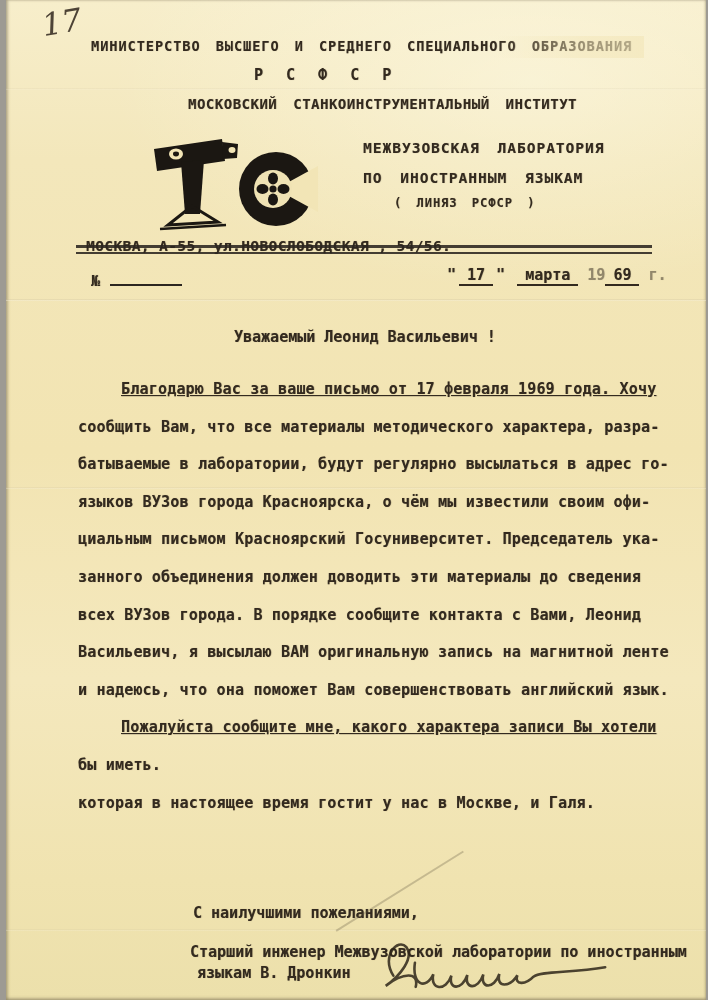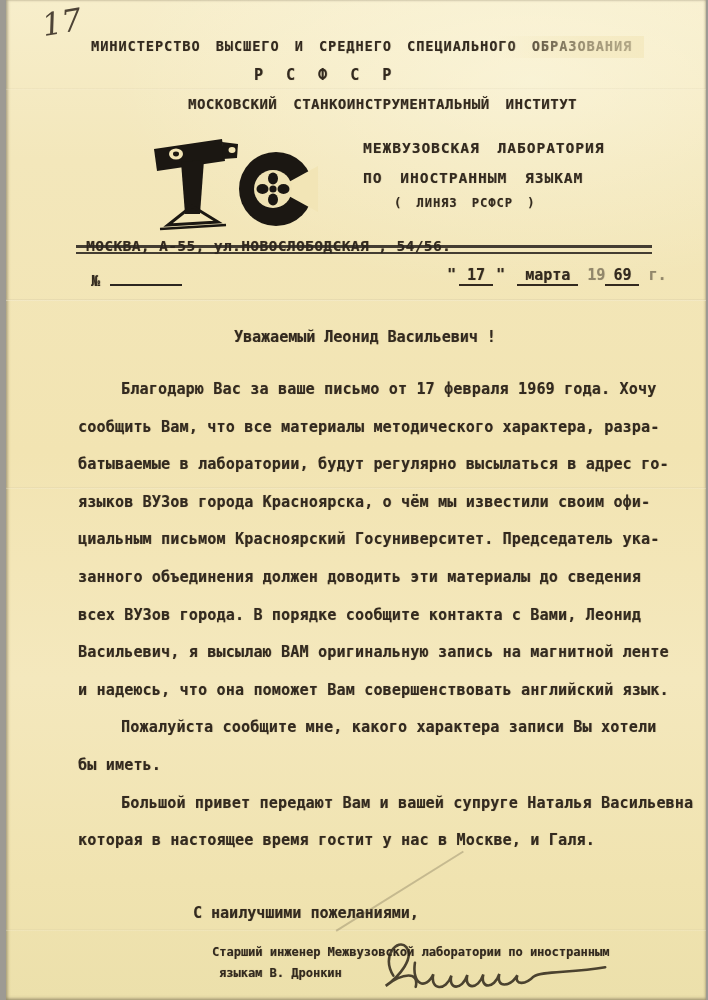--- a/index.html
+++ b/index.html
@@ -35,23 +35,23 @@
   .refnum{left:85px;top:268px;font-size:15px;}
   .ref-blank{display:inline-block;width:72px;border-bottom:2.5px solid #2c2620;height:16px;margin-left:10px;}
   .dateline{left:438px;top:266px;font-size:15px;}
   .u{border-bottom:2px solid #332a1f;padding:0 8px;}
   .faded{opacity:.5;}
   .q{padding:0 3px;}
   
   .salutation{left:228px;top:328px;font-size:15px;}
   .body-block{left:72px;top:380px;font-size:15px;}
   .body-block .bl{height:37.6px;letter-spacing:.2px;}
-  .bl.indent{padding-left:43px;}
+  .bl.indent{padding-left:43px;text-decoration:underline;}
   .closing{left:187px;top:904px;font-size:15px;}
-  .signoff{left:184px;top:942px;font-size:12px;line-height:21px;margin-left:22px;}
+  .signoff{left:184px;top:942px;font-size:15px;line-height:21px;}
   .signoff .l2{padding-left:7px;}
   .sig-svg{left:365px;top:928px;transform:rotate(-2deg);}
   .pencil-stroke{left:330px;top:930px;width:150px;height:1.5px;background:rgba(100,90,65,.3);transform:rotate(-32deg);transform-origin:left;}
   .hand17{left:36px;top:4px;font-family:"DejaVu Serif", serif;font-style:italic;font-size:31px;color:#4d4336;transform:rotate(-9deg);font-weight:normal;}
   .logo{left:140px;top:132px;}
 </style>
 </head>
 <body>
 
 <div class="paper">
@@ -115,21 +115,20 @@
     <div class="bl">сообщить Вам, что все материалы методического характера, разра-</div>
     <div class="bl">батываемые в лаборатории, будут регулярно высылаться в адрес го-</div>
     <div class="bl">языков ВУЗов города Красноярска, о чём мы известили своим офи-</div>
     <div class="bl">циальным письмом Красноярский Госуниверситет. Председатель ука-</div>
     <div class="bl">занного объединения должен доводить эти материалы до сведения</div>
     <div class="bl">всех ВУЗов города. В порядке сообщите контакта с Вами, Леонид</div>
     <div class="bl">Васильевич, я высылаю ВАМ оригинальную запись на магнитной ленте</div>
     <div class="bl">и надеюсь, что она поможет Вам совершенствовать английский язык.</div>
     <div class="bl indent">Пожалуйста сообщите мне, какого характера записи Вы хотели</div>
     <div class="bl">бы иметь.</div>
-    <div class="bl indent">Большой привет передают Вам и вашей супруге Наталья Васильевна</div>
     <div class="bl">которая в настоящее время гостит у нас в Москве, и Галя.</div>
   </div>
 
   <div class="abs ink closing">С наилучшими пожеланиями,</div>
 
   <div class="abs pencil-stroke"></div>
 
   <div class="abs ink signoff">
     <div>Старший инженер Межвузовской лаборатории по иностранным</div>
     <div class="l2">языкам В. Дронкин</div>

